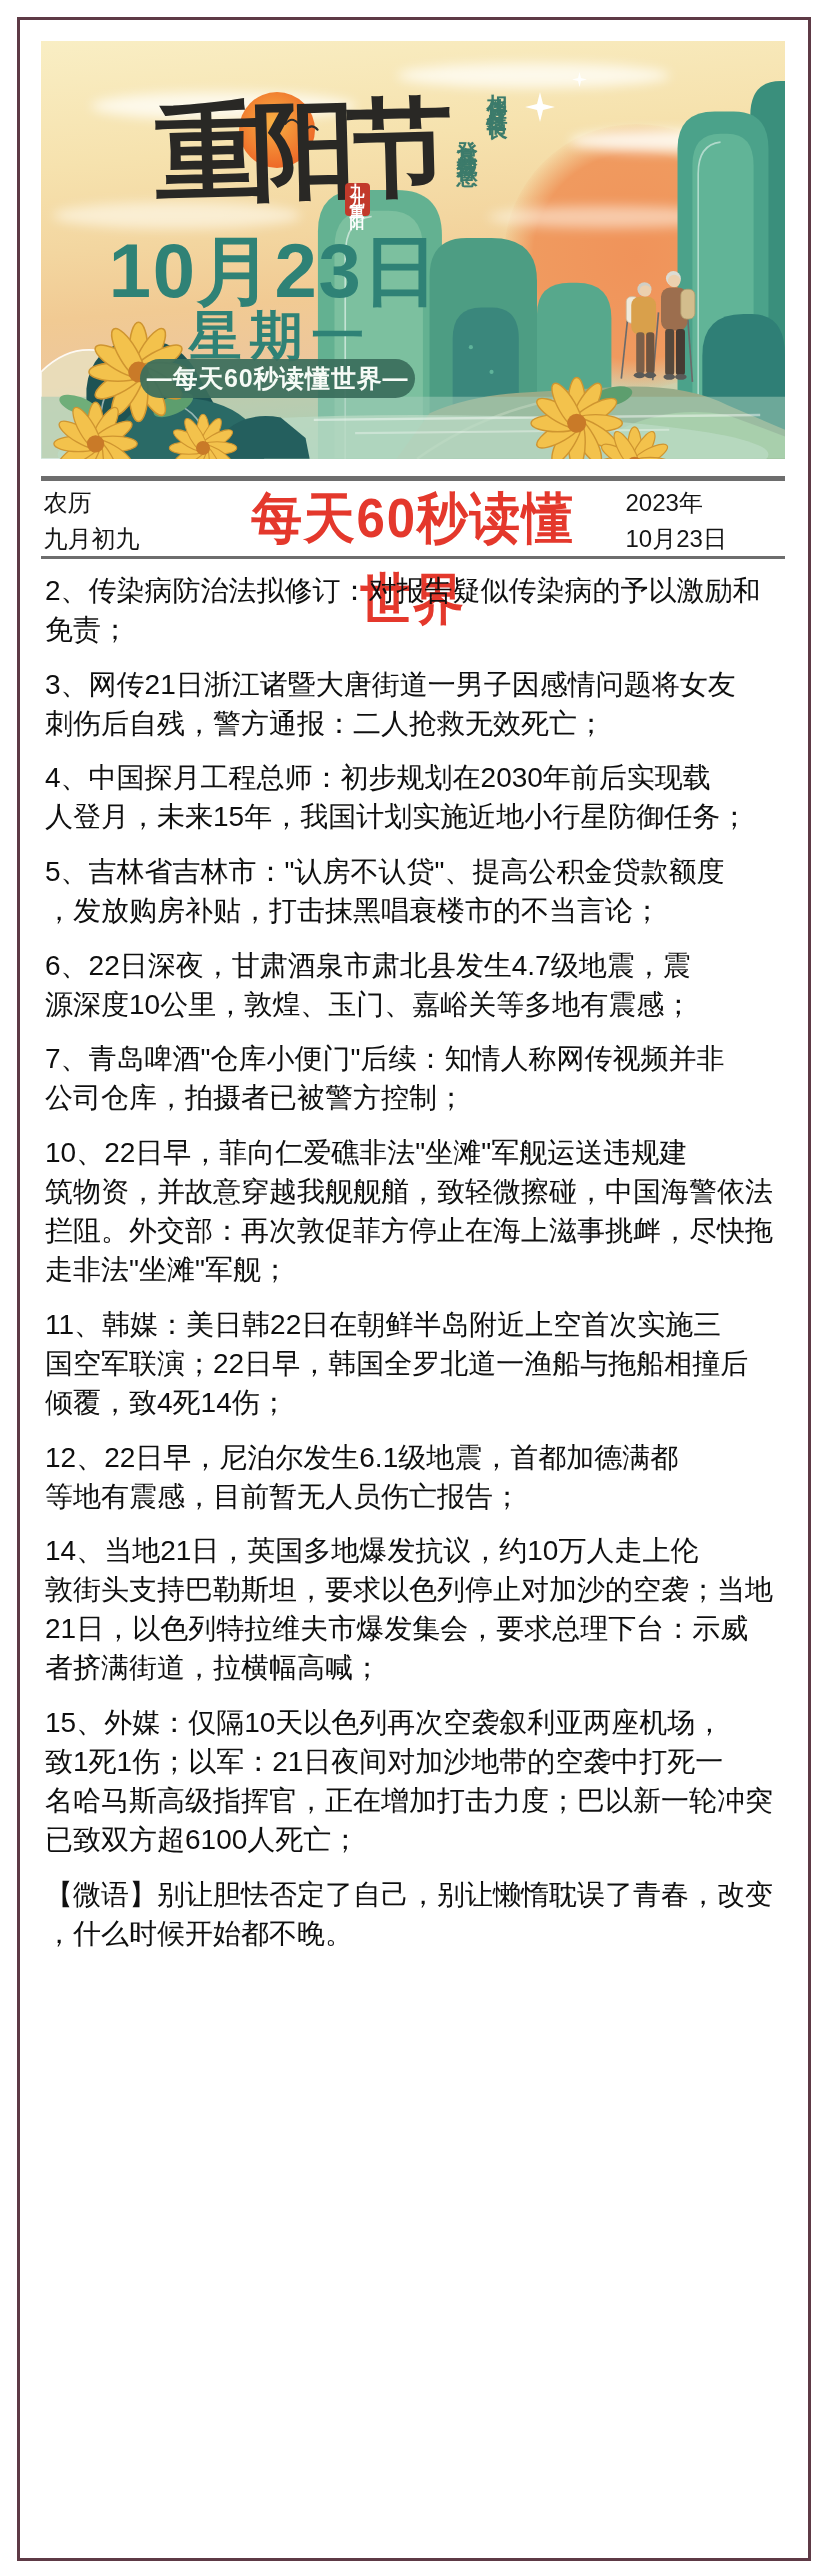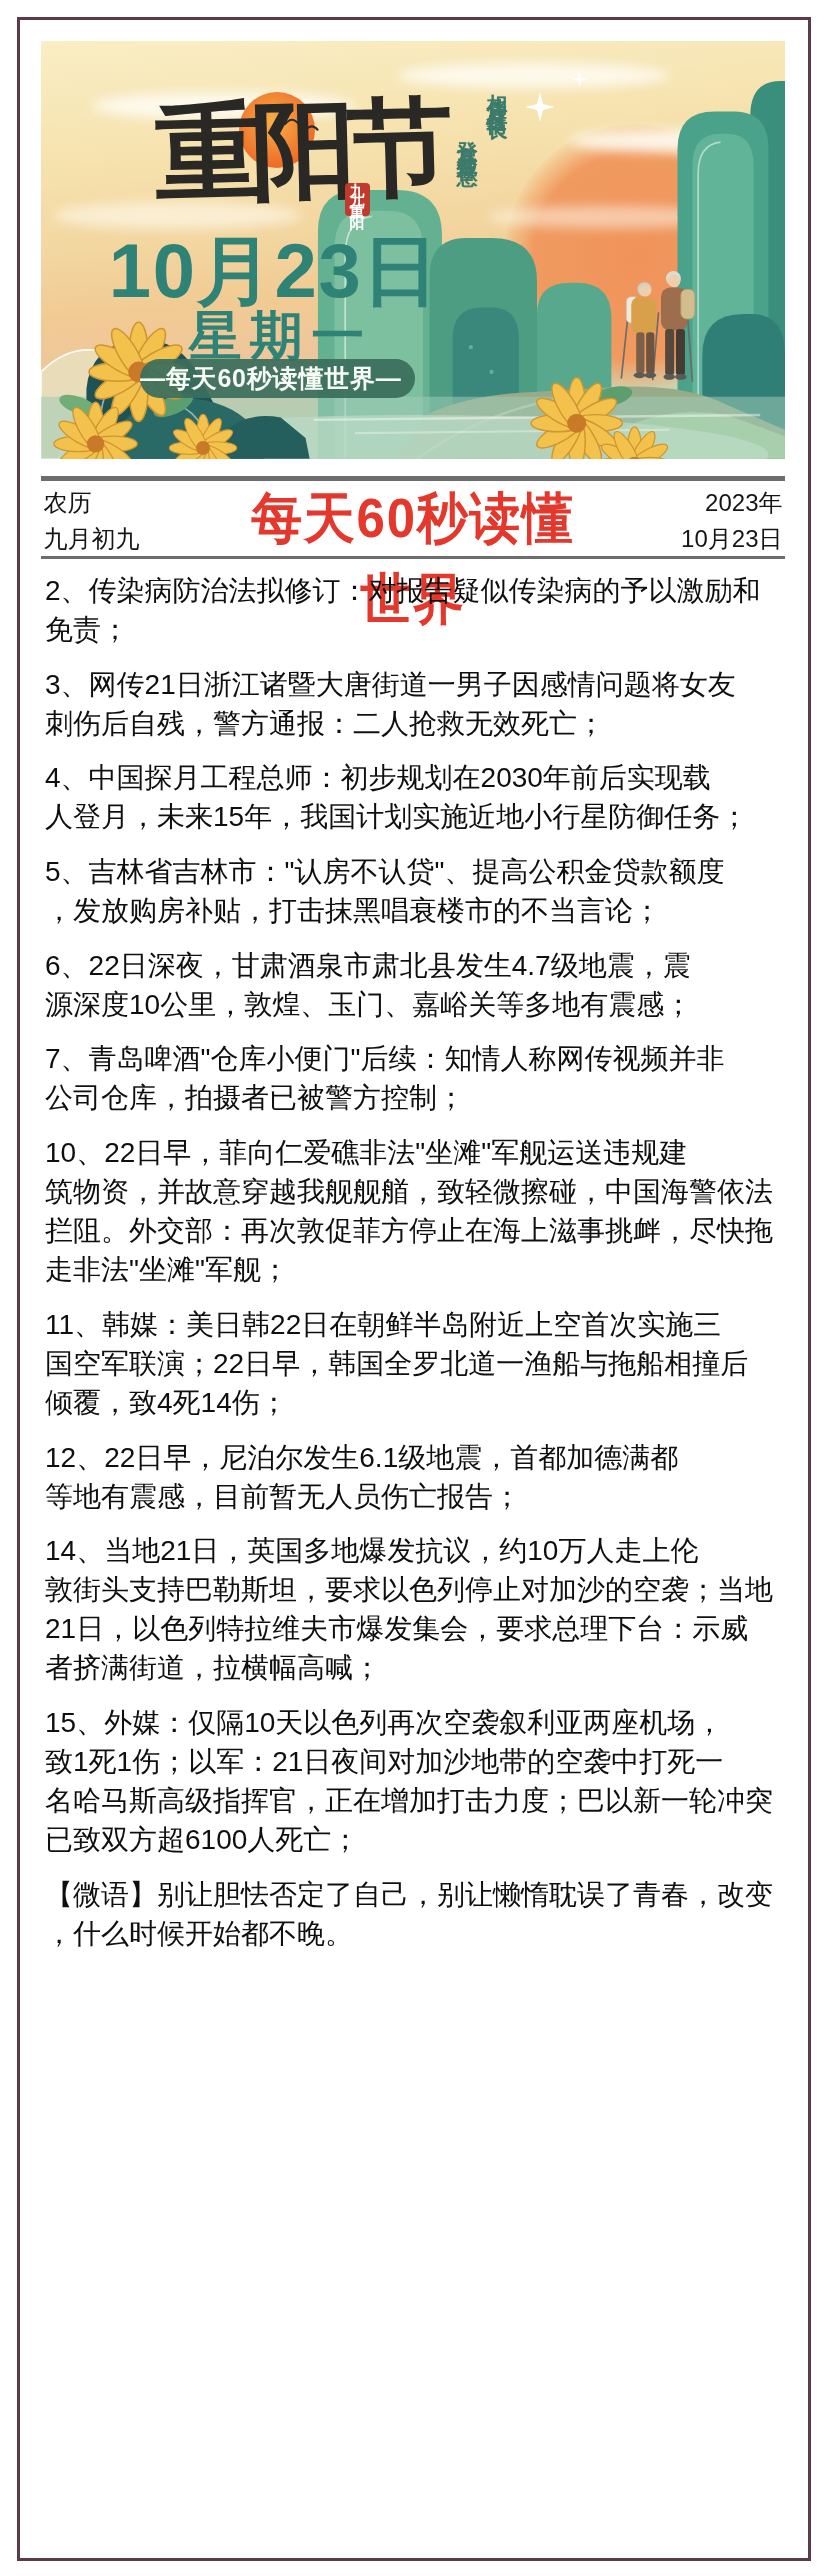--- a/index.html
+++ b/index.html
@@ -23,31 +23,31 @@
   .art{position:absolute;left:0;top:0;width:744px;height:418px;}
   .sun-small{position:absolute;left:198px;top:51px;width:76px;height:76px;border-radius:50%;background:radial-gradient(circle at 45% 40%,#f8b044,#ee6a28 72%);}
   .birds{position:absolute;left:240px;top:68px;width:50px;height:29px;}
   .festival-title{position:absolute;left:114px;top:50px;width:347px;margin:0;font-size:106px;line-height:1.1;font-weight:900;color:#292825;letter-spacing:-10px;transform:rotate(-1.5deg);}
   .seal{position:absolute;left:304px;top:142px;width:25px;height:33px;background:#c23a2b;border-radius:4.1px;color:#fff;font-size:15px;line-height:10.8px;font-weight:700;text-align:center;padding:2.5px 1.7px;box-sizing:border-box;word-break:break-all;letter-spacing:0.8px;}
   .motto{position:absolute;writing-mode:vertical-rl;font-weight:700;color:#3c7b6b;font-size:20.7px;letter-spacing:5px;text-shadow:0 0 0.8px rgba(60,123,107,.4);}
   .m1{left:442px;top:36px;}
   .m2{left:412px;top:83px;}
   .date-large{position:absolute;left:0;top:180px;width:467px;margin:0;text-align:center;font-size:76px;font-weight:900;color:#2f8276;letter-spacing:1.7px;}
   .weekday{position:absolute;left:0;top:260px;width:467px;margin:0;text-align:center;font-size:53px;font-weight:900;color:#2f8276;letter-spacing:8.3px;padding-left:6px;}
-  .banner-pill{position:absolute;left:99px;top:318px;width:275px;height:39px;border-radius:20px;background:rgba(58,110,92,.93);color:#f6fbf6;font-size:25px;font-weight:700;line-height:39px;text-align:left;letter-spacing:0.8px;}
+  .banner-pill{position:absolute;left:99px;top:318px;width:275px;height:39px;border-radius:20px;background:rgba(58,110,92,.93);color:#f6fbf6;font-size:25px;font-weight:700;line-height:39px;text-align:center;letter-spacing:0.8px;}
 
   
   .date-bar{position:absolute;left:41px;top:459px;width:744px;}
   .divider{background:#6d6d6d;}
   .divider.thick{height:5px;margin-top:17.4px;}
   .divider.thin{height:2.5px;}
   .bar-row{display:flex;align-items:stretch;height:75px;gap:31px;}
   .bar-left,.bar-right{font-size:24px;color:#151515;line-height:36px;padding-top:3.3px;width:157px;}
   .bar-left{text-align:left;padding-left:2.5px;}
-  .bar-right{text-align:right;padding-right:2.5px;}
+  .bar-right{text-align:left;padding-right:2.5px;}
   .bar-center{flex:1;text-align:center;font-size:51px;font-weight:900;color:#e4382c;line-height:75px;letter-spacing:1.7px;transform:scaleY(1.08);}
 
   
   .news{position:absolute;left:45px;top:571px;width:736px;color:#0f0f0f;}
   .news p{margin:0 0 15.7px;font-size:28px;line-height:39px;white-space:pre-line;letter-spacing:0;}
 </style>
 </head>
 <body>
 
 <div class="page">

